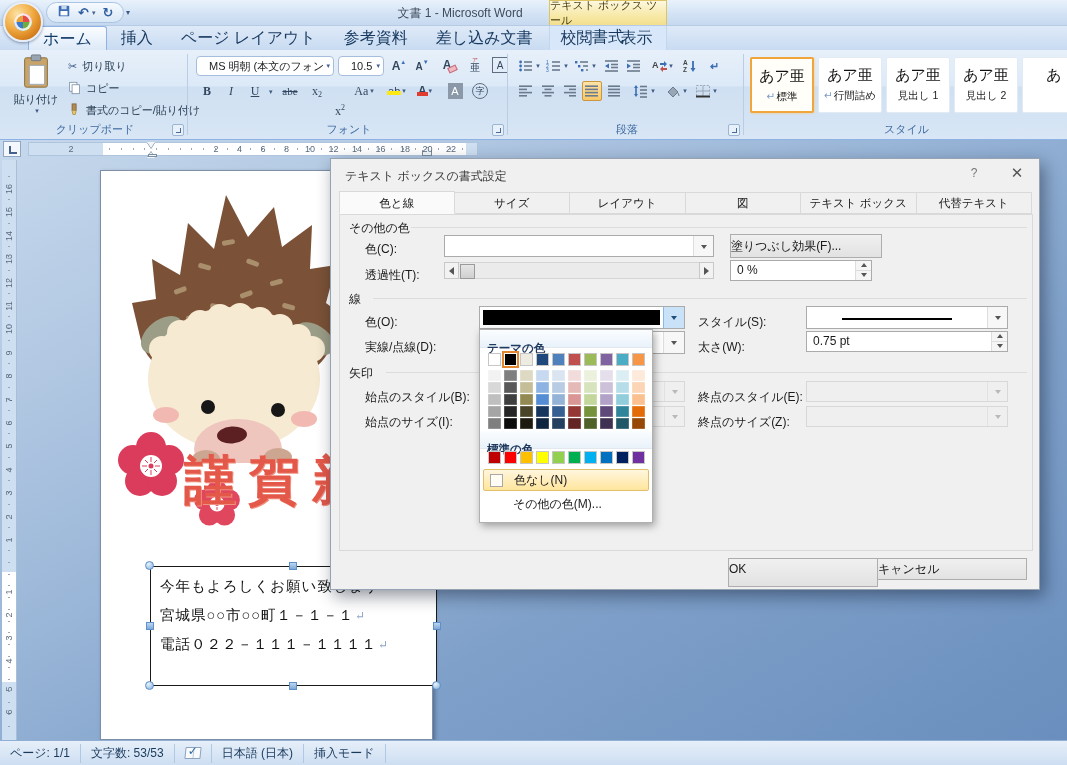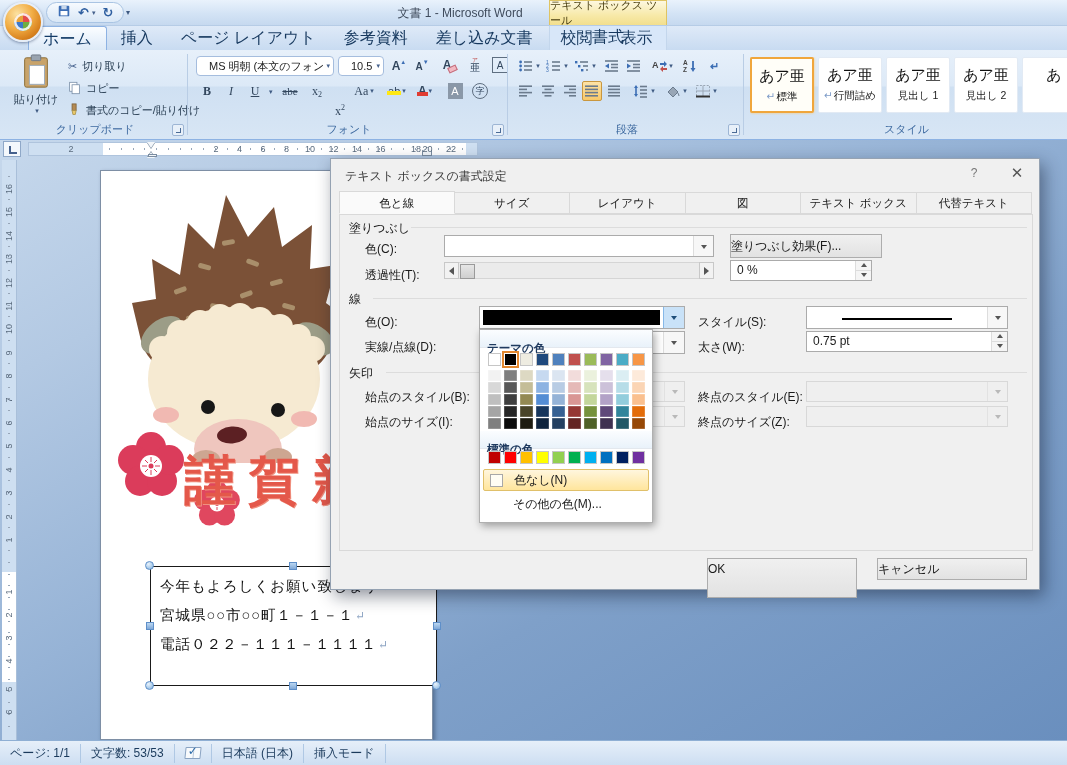--- a/index.html
+++ b/index.html
@@ -304,21 +304,21 @@
     <span class="ind-right"></span>
   <span class="hl" style="left: 36px;">2</span>
       <span class="hl" style="left: 181px;">2</span>
       <span class="hl" style="left: 204.5px;">4</span>
       <span class="hl" style="left: 228px;">6</span>
       <span class="hl" style="left: 251.5px;">8</span>
       <span class="hl" style="left: 275px;">10</span>
       <span class="hl" style="left: 298.5px;">12</span>
       <span class="hl" style="left: 322px;">14</span>
       <span class="hl" style="left: 345.5px;">16</span>
-      <span class="hl" style="left: 381px;">18</span>
+      <span class="hl" style="left: 370px;">18</span>
       <span class="hl" style="left: 392.5px;">20</span>
       <span class="hl" style="left: 416px;">22</span>
     </div>
   <div class="vruler">
     <div class="vrw"></div>
     <div class="vticks"></div>
   <span class="vl" style="top: 24px;">16</span>
       <span class="vl" style="top: 47.4px;">15</span>
       <span class="vl" style="top: 70.8px;">14</span>
       <span class="vl" style="top: 94.2px;">13</span>
@@ -672,21 +672,21 @@
     <div class="dlg-tabs">
         <div class="dtab active">色と線</div>
         <div class="dtab">サイズ</div>
         <div class="dtab">レイアウト</div>
         <div class="dtab">図</div>
         <div class="dtab">テキスト ボックス</div>
         <div class="dtab">代替テキスト</div>
       </div>
     <div class="dlg-pane"></div>
 
-    <span class="dlabel" style="left:18px;top:61px">塗りつぶし</span>
+    <span class="dlabel" style="left:18px;top:61px">その他の色</span>
     <div class="drule" style="left:80px;top:68px;width:616px"></div>
     <span class="dlabel" style="left:34px;top:82px">色(C):</span>
     <div class="dc" style="left:113px;top:76px;width:270px;height:22px">
       <span class="chev">
           <i></i>
         </span>
     </div>
     <div class="wbtn" style="left:399px;top:75px;width:152px;height:24px;line-height:22px">塗りつぶし効果(F)...</div>
     <span class="dlabel" style="left:34px;top:108px">透過性(T):</span>
     <div class="slider" style="left:113px;top:103px;width:270px">
@@ -763,21 +763,21 @@
           <i></i>
         </span>
     </div>
     <span class="dlabel" style="left:367px;top:255px">終点のサイズ(Z):</span>
     <div class="dc dis" style="left:475px;top:247px;width:202px;height:21px">
       <span class="chev">
           <i></i>
         </span>
     </div>
 
-    <div class="wbtn" style="left:376px;top:399px;width:150px;height:40px;line-height:20px">OK</div>
+    <div class="wbtn" style="left:397px;top:399px;width:150px;height:29px;line-height:20px">OK</div>
     <div class="wbtn" style="left:546px;top:399px;width:150px;height:22px;line-height:20px">キャンセル</div>
 
     <div class="pal">
       <div class="phead" style="top:0">テーマの色</div>
       <div></div>
       <div></div>
       <div class="phead" style="top:101px">標準の色</div>
       <div></div>
       <div class="pitem" style="top:163px">
         <span class="lbl">その他の色(M)...</span>

